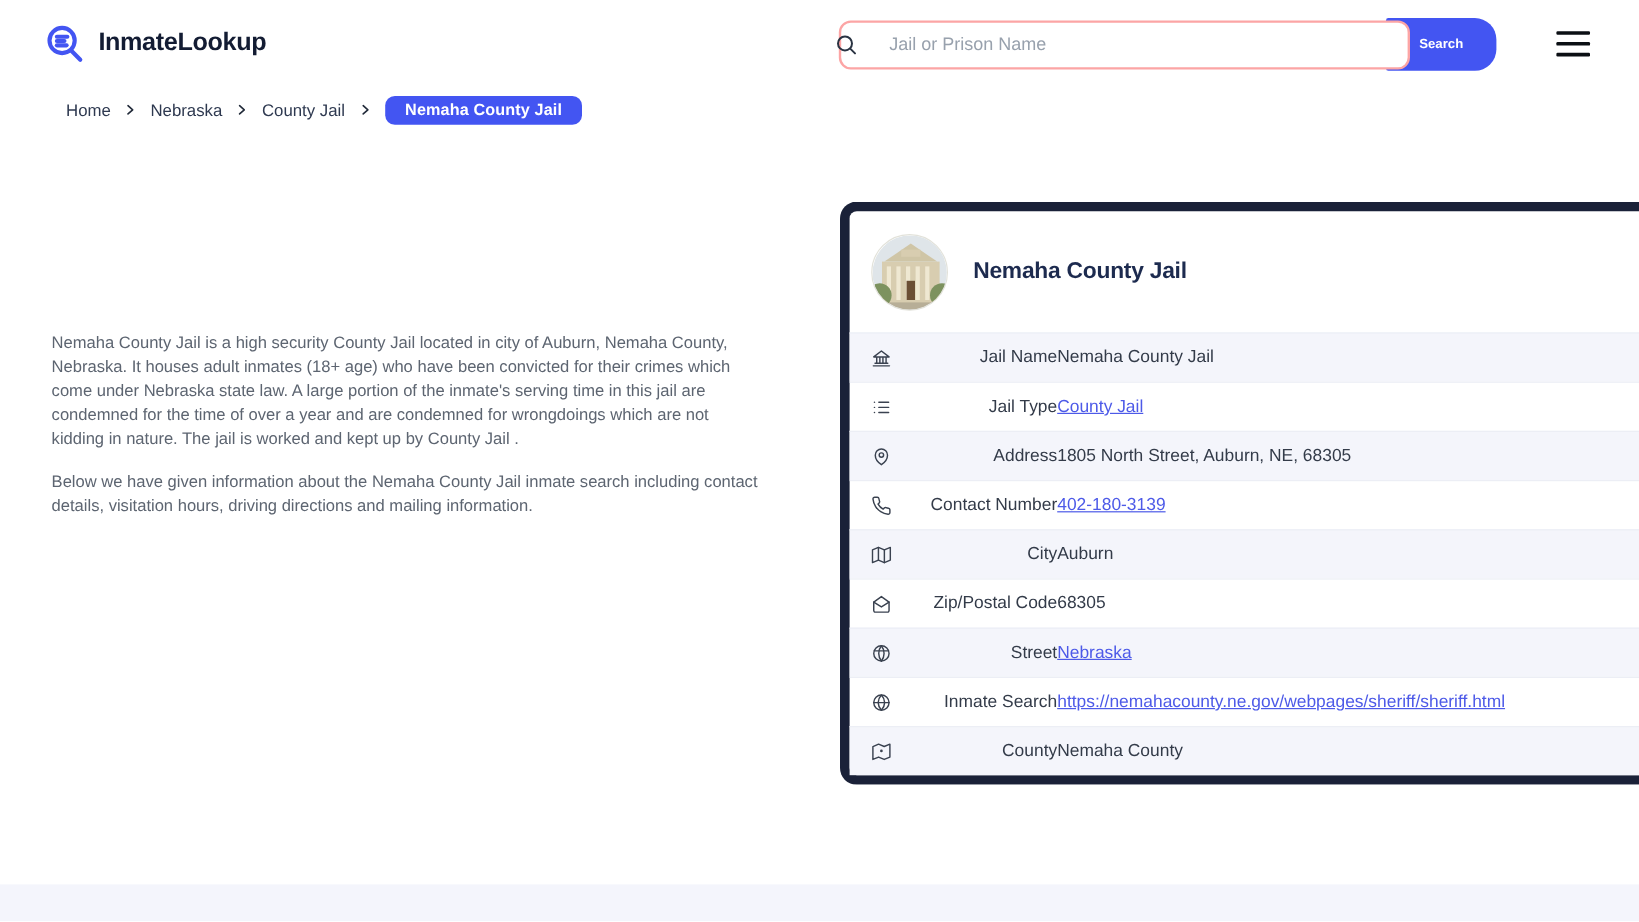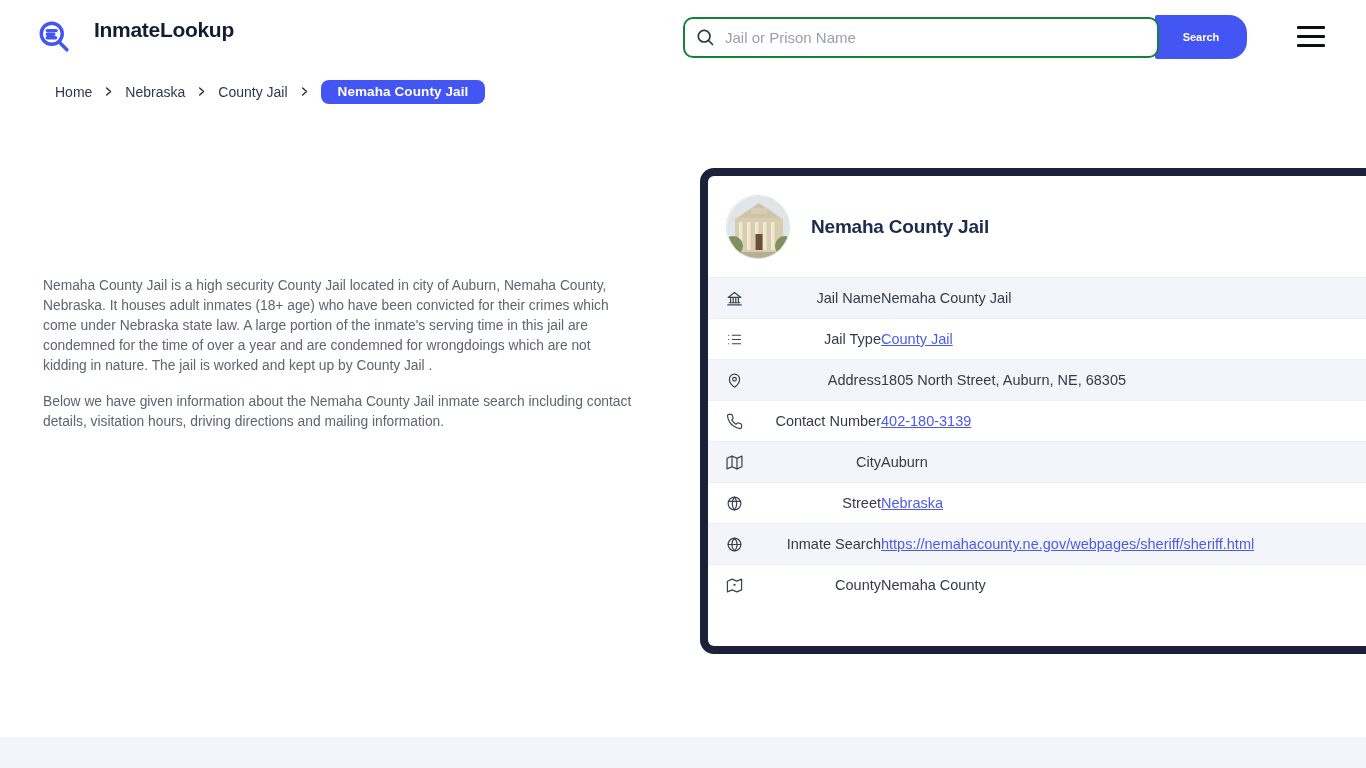--- a/index.html
+++ b/index.html
@@ -4,29 +4,29 @@
 <style>
   * { margin:0; padding:0; box-sizing:border-box; }
   html,body { width:1366px; height:768px; }
   body {
     font-family:"Liberation Sans","DejaVu Sans",sans-serif;
     background:#ffffff; color:#333b49; overflow:hidden;
   }
   .page { position:relative; width:1366px; height:768px; background:#ffffff; overflow:hidden; }
 
   
-  .logo { position:absolute; left:36px; top:18px; display:flex; gap:22px; }
+  .logo { position:absolute; left:36px; top:18px; display:flex; align-items:center; gap:10px; }
   .brand { font-size:21px; font-weight:600; color:#131c33; letter-spacing:-0.3px; }
 
   .search-wrap { position:absolute; left:683px; top:15px; display:flex; align-items:center; }
   .search-box { position:relative; width:476px; }
   .search-input {
-    width:476px; height:41px; border:2px solid #15803d; border-radius:10px;
+    width:476px; height:41px; border:2px solid #fca5a5; border-radius:10px;
     padding:0 12px 0 40px; font-size:15px; color:#2a3342; outline:none;
-    font-family:"Liberation Sans","DejaVu Sans",sans-serif; background:#fff;
+    font-family:"Liberation Sans","DejaVu Sans",sans-serif; background:#fff;margin-left:16px;
   }
   .search-input::placeholder { color:#98a1ad; }
   .search-glass { position:absolute; left:12px; top:10px; width:20px; height:20px; display:flex; }
   .search-btn {
     height:44px; width:92px; margin-left:-4px; border:none; cursor:pointer;
     background:#4355f2; color:#ffffff; font-size:11px; font-weight:700;
     border-radius:2px 18px 18px 2px; font-family:"Liberation Sans","DejaVu Sans",sans-serif;
   }
   .hamburger { position:absolute; left:1297px; top:26px; width:28px; cursor:pointer; }
   .hamburger .bar { height:2.6px; background:#0b0f14; margin-bottom:6.6px; border-radius:1px; }
@@ -217,20 +217,30 @@
               <line x1="8.5" y1="3" x2="8.5" y2="18"></line>
               <line x1="15.5" y1="6" x2="15.5" y2="21"></line>
             </svg>
           </span>
           <span class="row-label">City</span>
           <span class="row-value">Auburn</span>
         </div>
         <div class="info-row">
           <span class="row-icon">
             <svg viewBox="0 0 24 24" fill="none" stroke="currentColor" stroke-width="1.7" stroke-linecap="round" stroke-linejoin="round">
+              <path d="M3 9.5 12 3l9 6.5V19.5a1.8 1.8 0 0 1-1.8 1.8H4.8A1.8 1.8 0 0 1 3 19.5V9.5z"></path>
+              <polyline points="3 9.5 12 15.2 21 9.5"></polyline>
+            </svg>
+          </span>
+          <span class="row-label">Zip/Postal Code</span>
+          <span class="row-value">68305</span>
+        </div>
+        <div class="info-row">
+          <span class="row-icon">
+            <svg viewBox="0 0 24 24" fill="none" stroke="currentColor" stroke-width="1.7" stroke-linecap="round" stroke-linejoin="round">
               <circle cx="12" cy="12" r="9"></circle>
               <path d="M12 3a14.5 14.5 0 0 1 0 18"></path>
               <path d="M12 3a14.5 14.5 0 0 0 0 18"></path>
               <path d="M3.6 9h16.8"></path>
             </svg>
           </span>
           <span class="row-label">Street</span>
           <span class="row-value link">Nebraska</span>
         </div>
         <div class="info-row">

